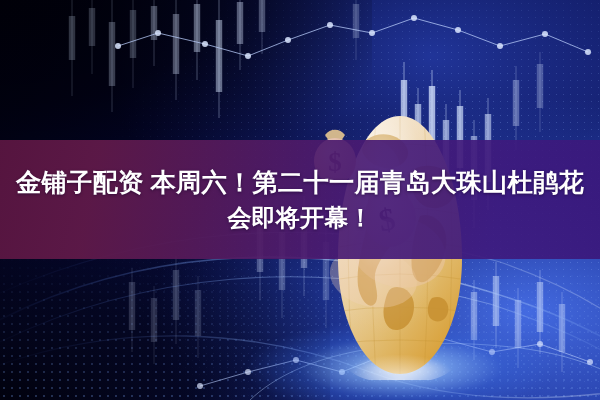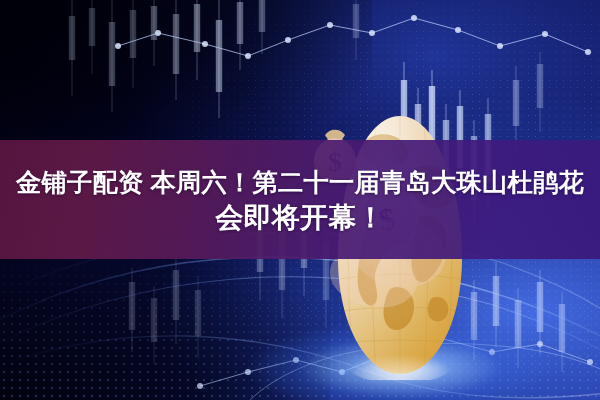--- a/index.html
+++ b/index.html
@@ -70,21 +70,21 @@
     position:absolute;left:0;top:140px;width:600px;height:119px;
     display:flex;flex-direction:column;align-items:center;justify-content:center;
     gap:4px;
   }
   .tline{
     color:#ffffff;font-weight:bold;font-size:25.5px;line-height:31px;
     letter-spacing:.2px;white-space:nowrap;
     text-shadow:0 1px 3px rgba(20,0,40,.55);
   }
   .tline.l1{font-size:25.3px;}
-  .tline.l2{font-size:28px;}
+  .tline.l2{font-size:24px;}
 </style>
 </head>
 <body>
 
 <div id="stage">
 
   <div class="bg-base"></div>
   <div class="bg-dark-tl"></div>
   <div class="bg-dark-bl"></div>
   <div class="dots"></div>

